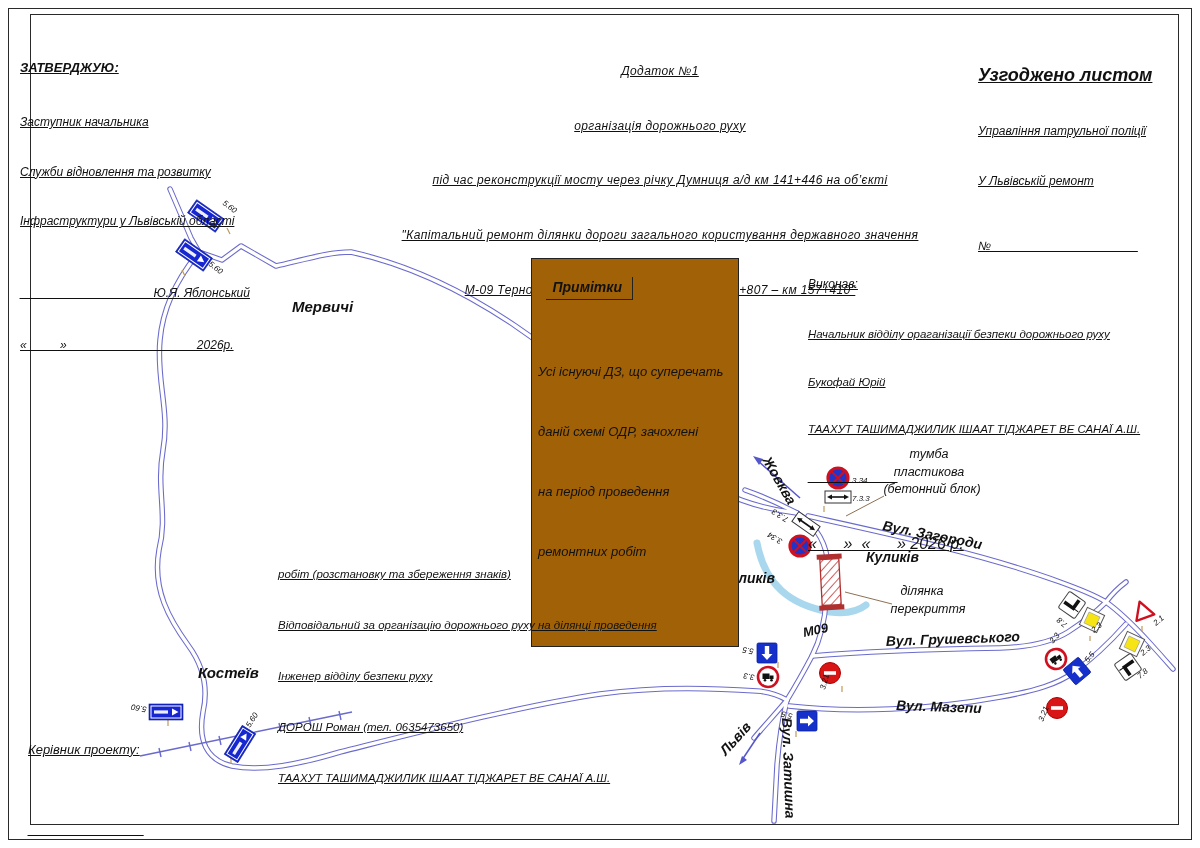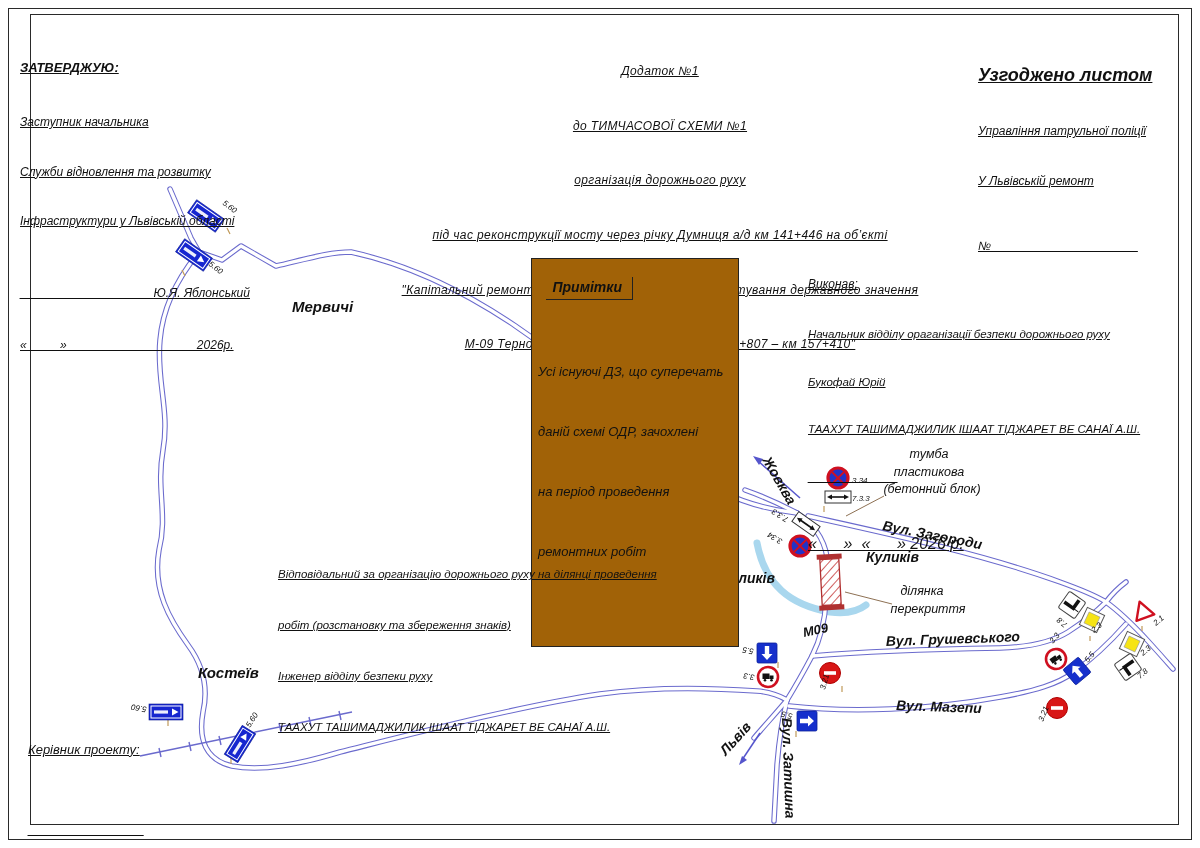--- a/index.html
+++ b/index.html
@@ -233,21 +233,20 @@
     <div class="hd">ЗАТВЕРДЖУЮ:</div>
     <div>Заступник начальника</div>
     <div>Служби відновлення та розвитку</div>
     <div>Інфраструктури у Львівській області</div>
     <div class="sig">____________________Ю.Я. Яблонський</div>
     <div class="dt">«_____» ___________________2026р.</div>
   </div>
 
   <div class="t blk" id="title-block">
     <div>Додаток №1</div>
-    <div>до ТИМЧАСОВОЇ СХЕМИ №1</div>
     <div>організація дорожнього руху</div>
     <div>під час реконструкції мосту через річку Думниця а/д км 141+446 на об’єкті</div>
     <div>"Капітальний ремонт ділянки дороги загального користування державного значення</div>
     <div>М-09 Тернопіль – Львів – Рава-Руська, км 129+807 – км 157+410"</div>
   </div>
 
   <div class="t blk" id="agree-block">
     <div class="hd">Узгоджено листом</div>
     <div>Управління патрульної поліції</div>
     <div>У Львівській ремонт</div>
@@ -267,23 +266,24 @@
   <div class="t blk" id="executor-block">
     <div class="hd">Виконав:</div>
     <div>Начальник відділу ораганізації безпеки дорожнього руху</div>
     <div>Букофай Юрій</div>
     <div>ТААХУТ ТАШИМАДЖИЛИК ІШААТ ТІДЖАРЕТ ВЕ САНАЇ А.Ш.</div>
     <div class="ul">______________</div>
     <div class="dt">«___»  «___» 2026 р.</div>
   </div>
 
   <div class="t blk" id="responsible-block">
+    <div>робіт (розстановку та збереження знаків)</div>
     <div>Відповідальний за організацію дорожнього руху на ділянці проведення</div>
-    <div>робіт (розстановку та збереження знаків)</div>
     <div>Інженер відділу безпеки руху</div>
+    <div>ДОРОШ Роман (тел. 0635473650)</div>
     <div>ТААХУТ ТАШИМАДЖИЛИК ІШААТ ТІДЖАРЕТ ВЕ САНАЇ А.Ш.</div>
   </div>
 
   <div class="t blk" id="pm-block">
     <div>Керівник проекту:</div>
     <div class="ul">________________</div>
     
   </div>
 </div>
 

